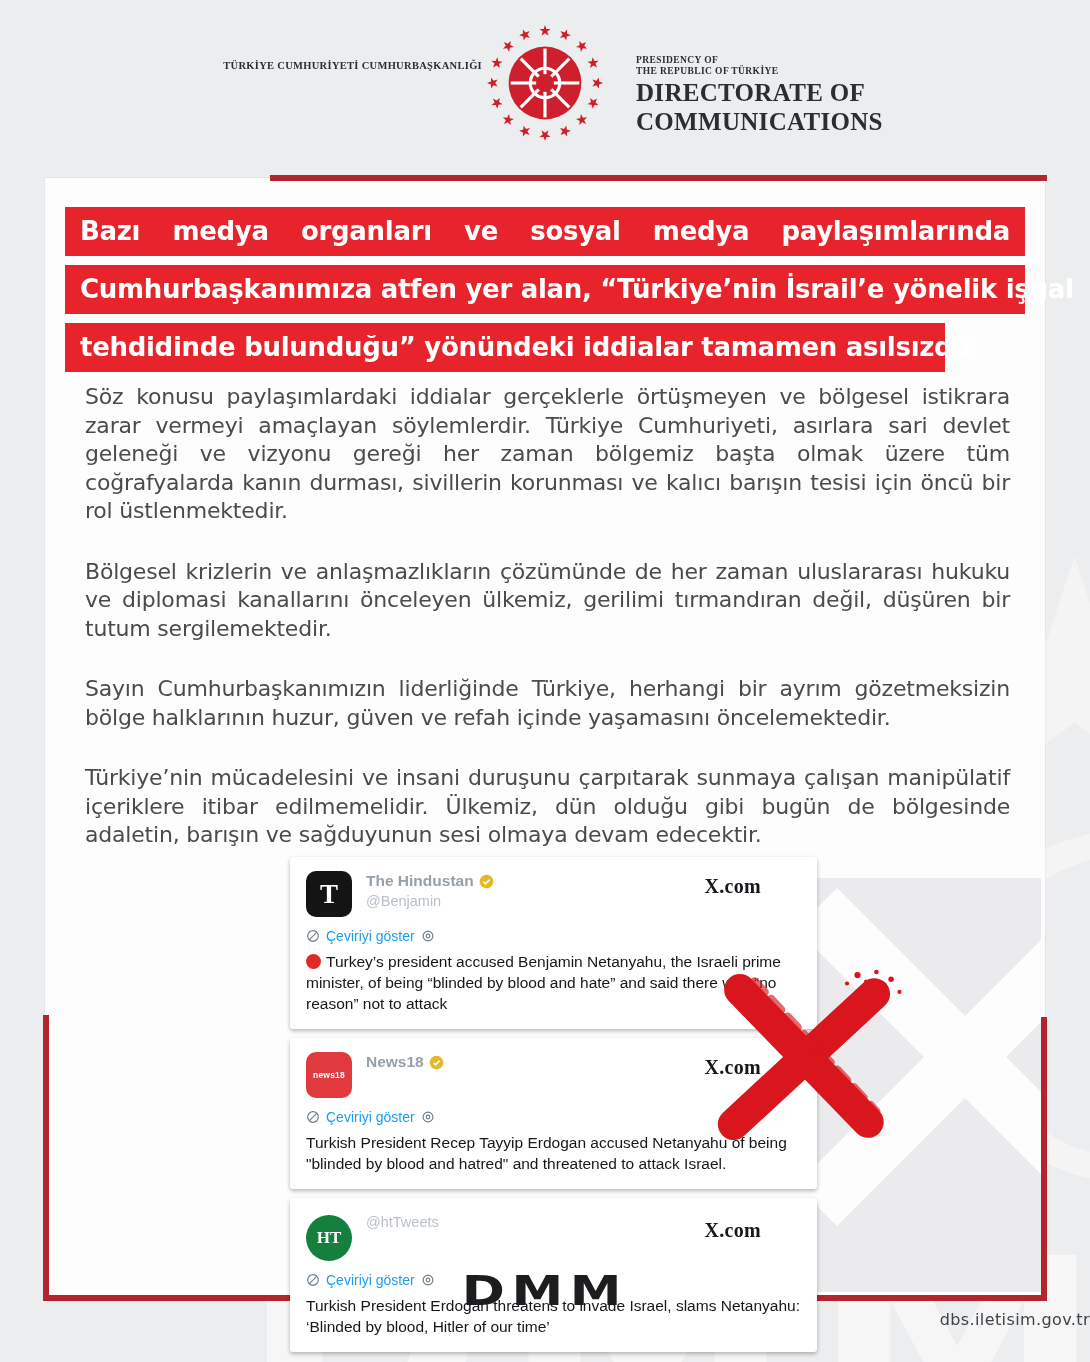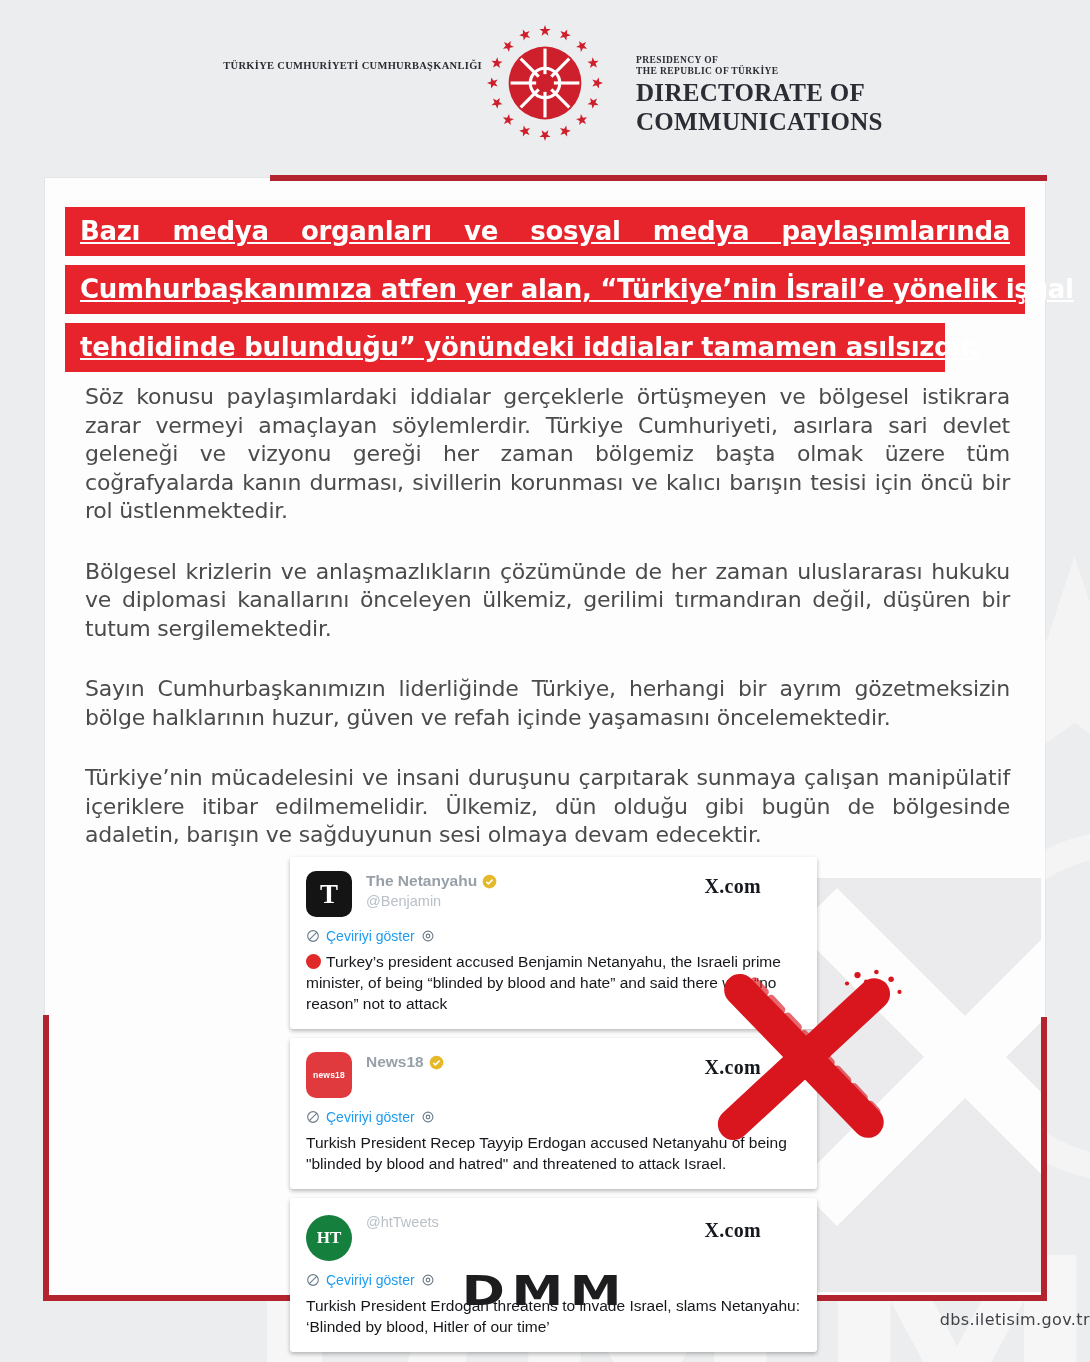--- a/index.html
+++ b/index.html
@@ -32,21 +32,21 @@
   .acc-r-v{left:996px;top:839px;width:6px;height:284px;}
   
   .wm-xzone{position:absolute;left:770px;top:700px;width:226px;height:414px;background:#ebebed;overflow:hidden;}
   .wm-xzone .bar{position:absolute;width:420px;height:58px;background:#fdfdfd;left:-60px;top:150px;}
   .b1{transform:rotate(45deg);}
   .b2{transform:rotate(-45deg);}
   
   .headline{position:absolute;left:20px;top:29px;}
   .hl-bar{background:#e7242c;color:#fff;font-weight:bold;font-size:26px;line-height:49px;height:49px;
           padding:0 15px;margin-bottom:9px;text-align:justify;letter-spacing:-.3px;white-space:nowrap;
-          text-align-last:justify;text-decoration:underline;}
+          text-align-last:justify;}
   .hl-bar{display:block;}
   .w1{width:930px;}
   .w2{width:930px;}
   .w3{width:850px;}
   
   .bodytext{position:absolute;left:40px;top:205px;width:925px;color:#4b4b4d;font-size:22px;
             line-height:28.5px;text-align:justify;letter-spacing:-.2px;}
   .bodytext p{margin:0 0 32px 0;}
   
   .tweets{position:absolute;left:245px;top:679px;width:527px;z-index:2;}
@@ -157,21 +157,21 @@
     </div>
 
     <div class="tweets">
 
       <div class="tweet">
         <div class="t-head">
           <div class="avatar av-sq av-tg">
               <span>T</span>
             </div>
           <div class="t-name">
-            <span>The Netanyahu</span>
+            <span>The Hindustan</span>
             <svg width="15" height="15" viewBox="0 0 24 24">
               <circle cx="12" cy="12" r="11" fill="#e5b82a"></circle>
                 <path d="M7 12.5l3.2 3.2L17 9" stroke="#fff" stroke-width="2.5" fill="none"></path>
             </svg>
           </div>
           <div class="t-handle">@Benjamin</div>
           <div class="t-source">X.com</div>
         </div>
         <div class="t-translate">
           <svg width="14" height="14" viewBox="0 0 20 20">

